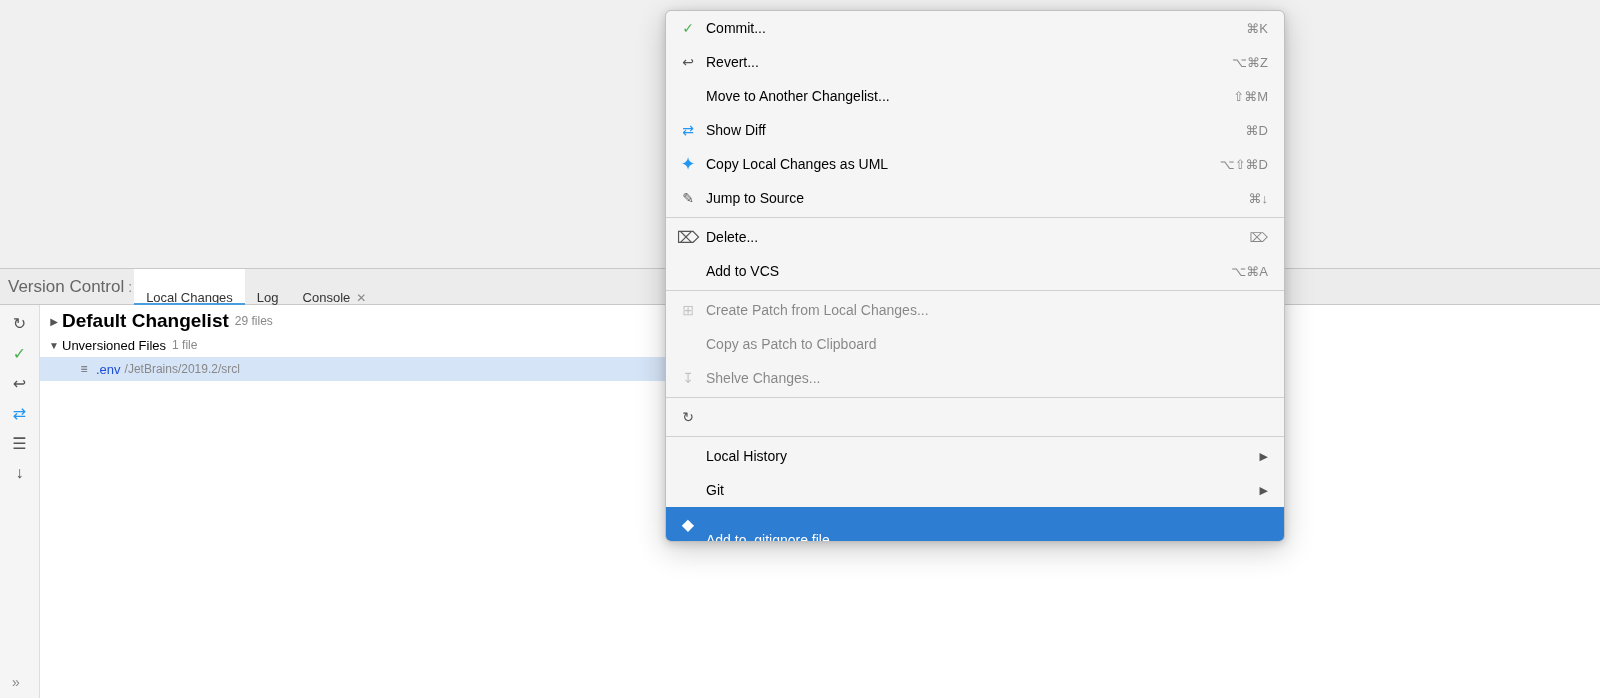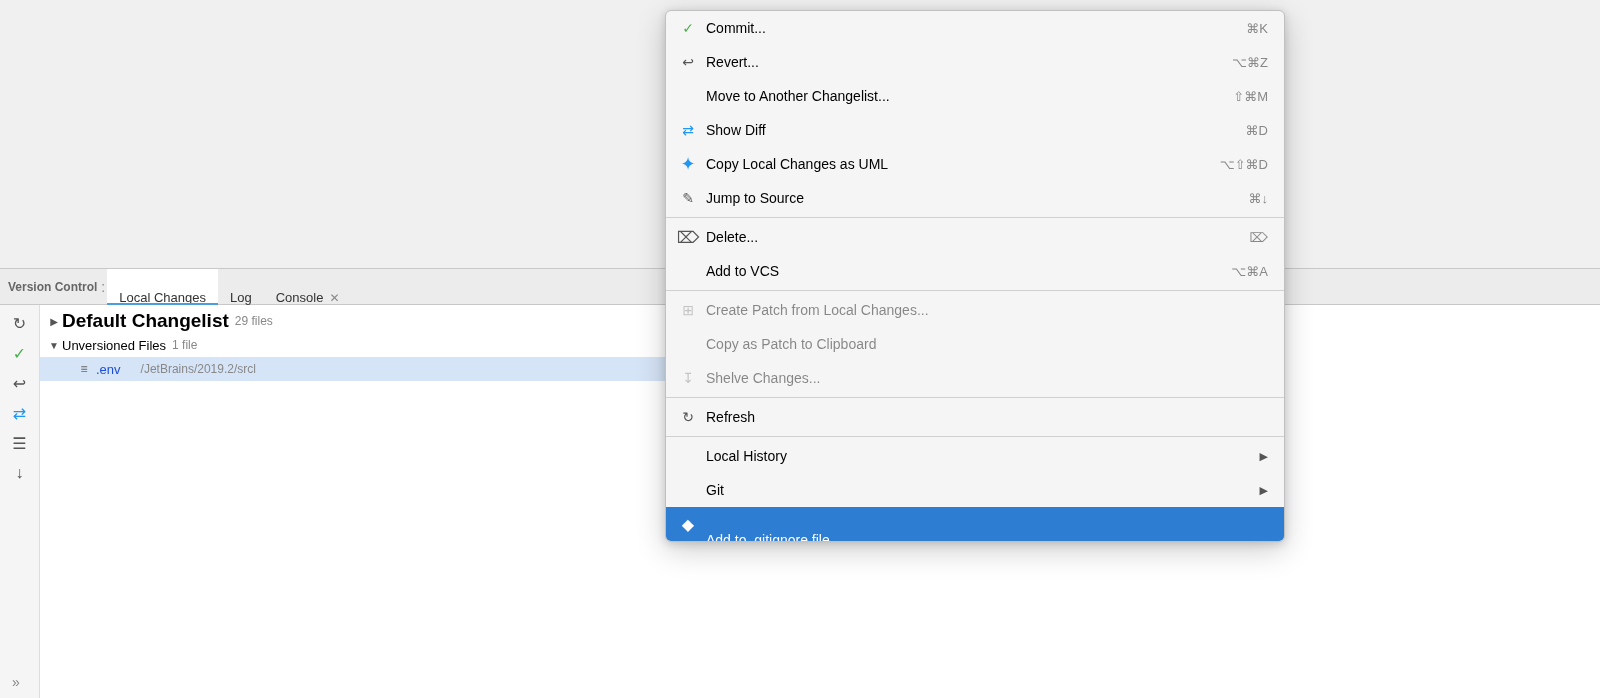--- a/index.html
+++ b/index.html
@@ -30,23 +30,22 @@
       align-items: center;
       height: 36px;
       background: #ececec;
       border-bottom: 1px solid #c8c8c8;
       padding-left: 8px;
       gap: 0;
     }
 
     .tab-label-prefix {
       color: #666;
-      font-size: 12px;
+      font-size: 17px;
       margin-right: 4px;
-      font-weight: bold;
     }
 
     .tab {
       padding: 0 12px;
       height: 36px;
       display: flex;
       align-items: flex-end;
       font-size: 13px;
       cursor: pointer;
       position: relative;
@@ -155,21 +154,21 @@
 
     .file-count {
       color: #888;
       font-size: 12px;
       margin-left: 6px;
     }
 
     .file-path {
       color: #888;
       font-size: 12px;
-      margin-left: 20px;
+      margin-left: 4px;
     }
 
     .file-name-red {
       color: #1d4ed8;
     }
 
     
     .context-menu {
       position: absolute;
       top: 10px;
@@ -380,21 +379,20 @@
 
   <div class="menu-item disabled">
     <span class="menu-item-icon icon-shelve">↧</span>
     <span class="menu-item-label">Shelve Changes...</span>
   </div>
 
   <div class="menu-separator"></div>
 
   <div class="menu-item">
     <span class="menu-item-icon icon-refresh">↻</span>
-    <span class="menu-item-label">Refresh</span>
   </div>
 
   <div class="menu-separator"></div>
 
   <div class="menu-item">
     <span class="menu-item-icon"></span>
     <span class="menu-item-label">Local History</span>
     <span class="menu-submenu-arrow">▶</span>
   </div>
 

